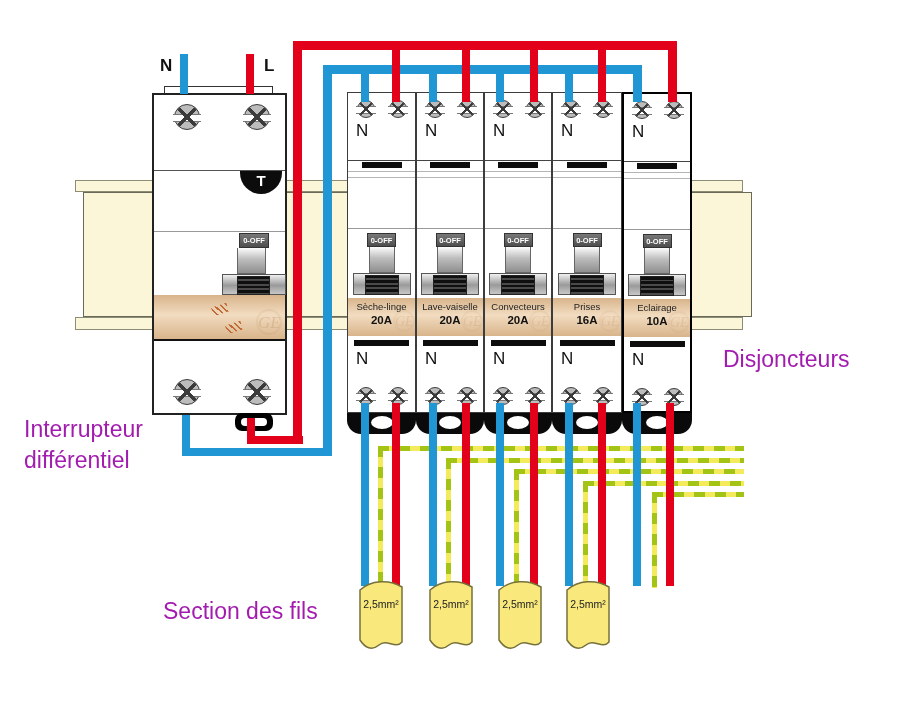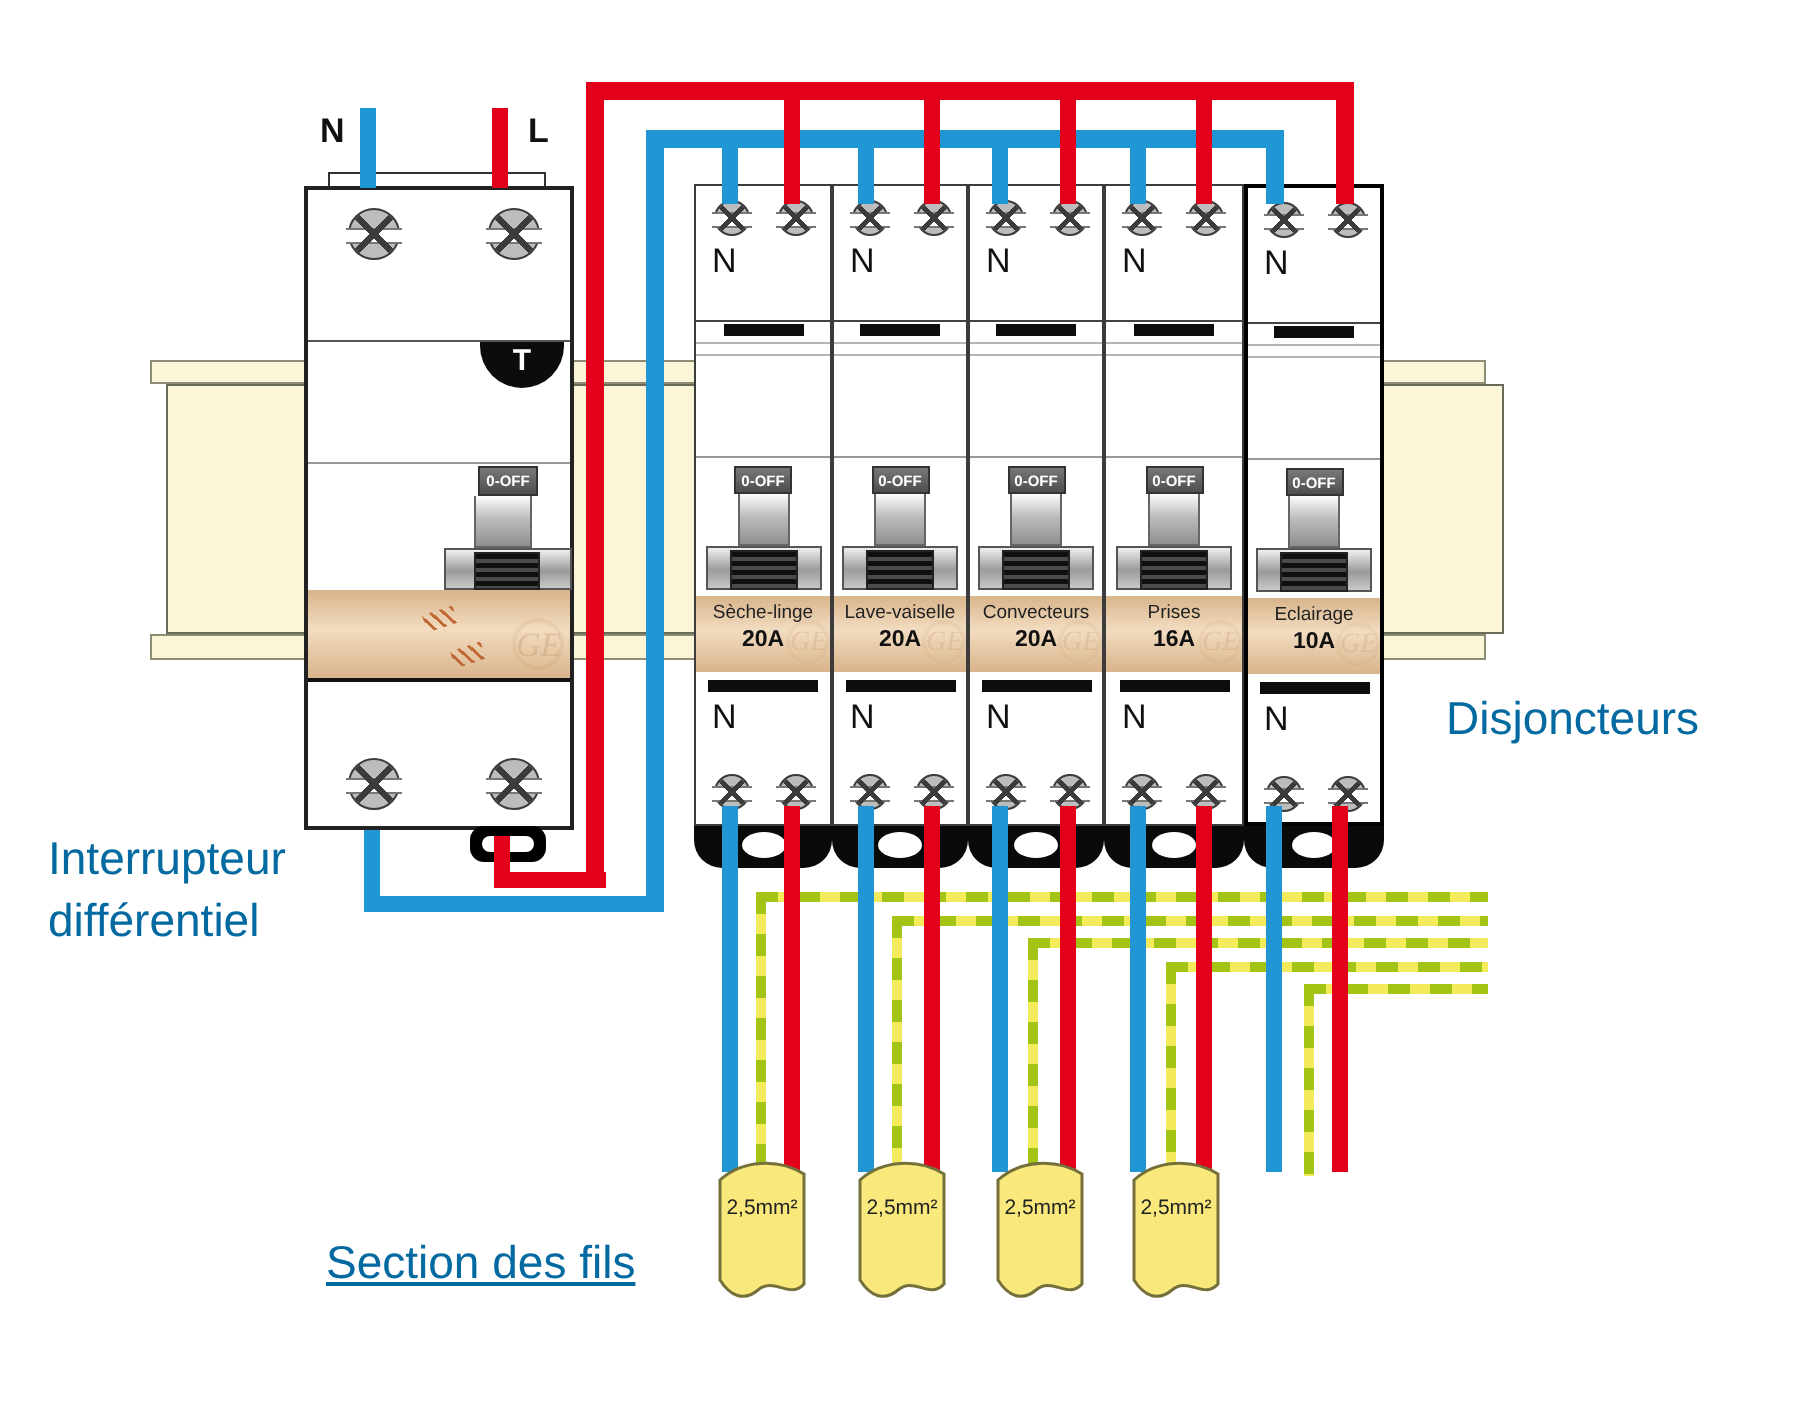--- a/index.html
+++ b/index.html
@@ -7,24 +7,24 @@
   #stage{
     position:relative;width:909px;height:702px;background:#fff;overflow:hidden;
     font-family:"Liberation Sans", sans-serif;
   }
   
   .rail{position:absolute;background:var(--rail-cream,#fbf6d8);z-index:0;}
   .rail-top{left:75px;top:180px;width:668px;height:12px;border:1px solid #8d8d75;}
   .rail-main{left:83px;top:192px;width:669px;height:125px;border:1px solid #6a6a58;}
   .rail-bot{left:75px;top:317px;width:668px;height:13px;border:1px solid #8d8d75;}
   
-  .caption{position:absolute;color:#0369a1;font-size:23px;z-index:6;white-space:nowrap;}
+  .caption{position:absolute;color:#a21caf;font-size:23px;z-index:6;white-space:nowrap;}
   .cap-interrupteur{left:24px;top:414px;line-height:31px;}
   .cap-disjoncteurs{left:723px;top:346px;}
-  .cap-section{left:163px;top:618px;text-decoration:underline;}
+  .cap-section{left:163px;top:598px;}
   .nl-label{position:absolute;color:#111;font-size:17px;font-weight:bold;z-index:6;}
   
   .wire{position:absolute;z-index:3;}
   .wire.red{background:var(--phase-red,#e2001a);}
   .wire.blue{background:var(--neutral-blue,#2196d4);}
   .wire.earth-h{background:repeating-linear-gradient(90deg,var(--earth-green,#a3c414) 0 11px,var(--earth-yellow,#f3ea5c) 11px 21px);}
   .wire.earth-v{background:repeating-linear-gradient(180deg,var(--earth-green,#a3c414) 0 11px,var(--earth-yellow,#f3ea5c) 11px 21px);}
   
   .device{position:absolute;z-index:2;}
   .diff-lip{left:164px;top:86px;width:109px;height:8px;background:#fff;border:1px solid #333;}

